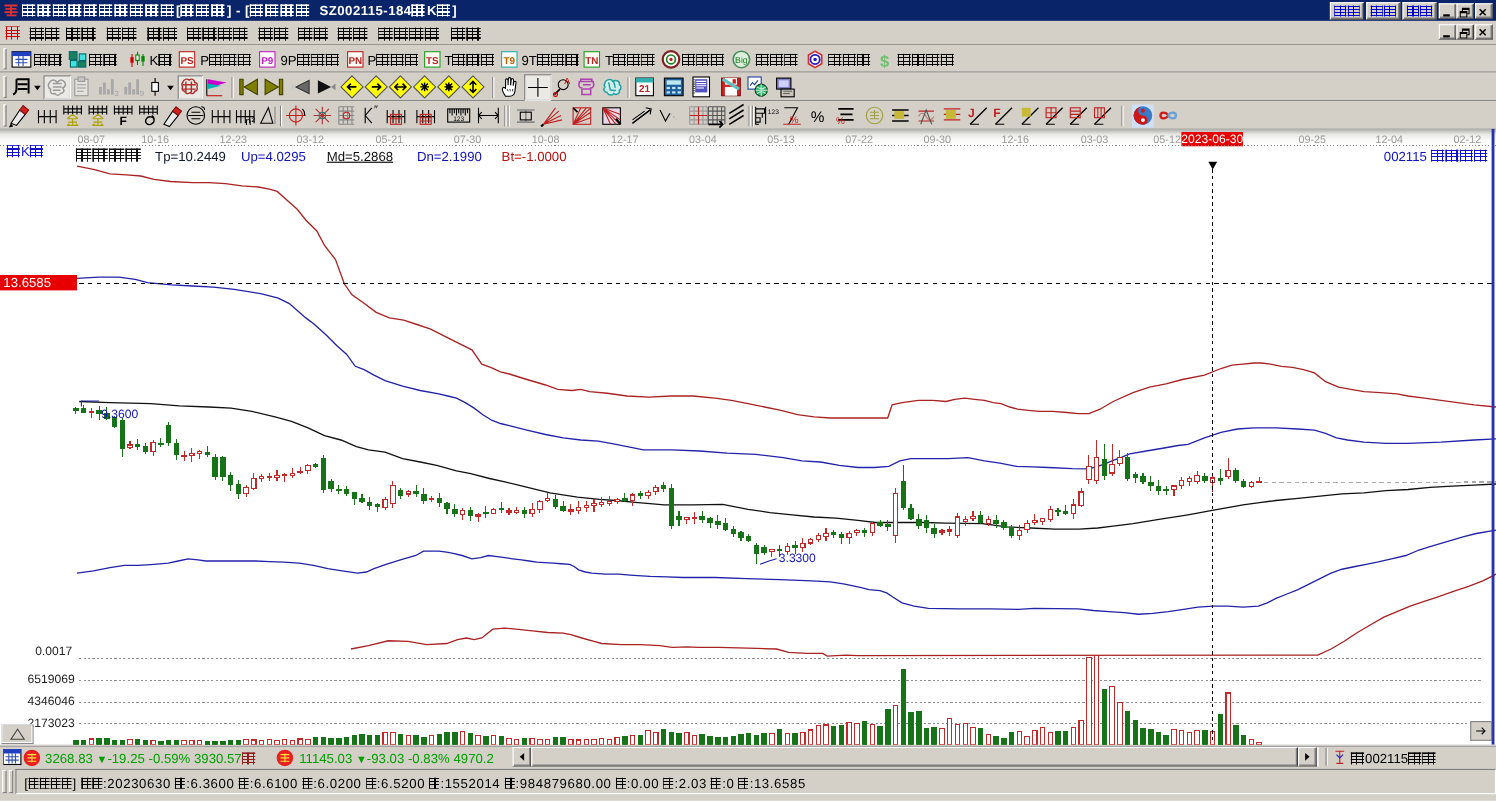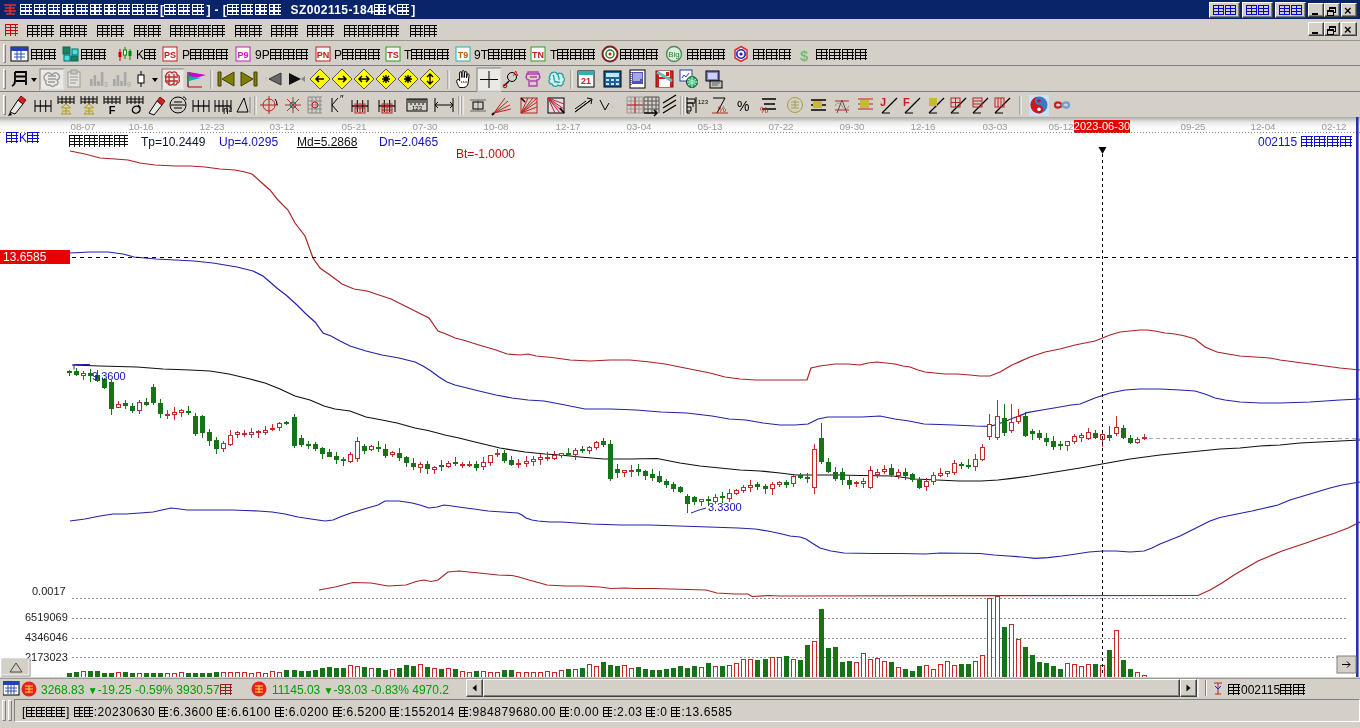--- a/index.html
+++ b/index.html
@@ -950,22 +950,22 @@
       <polygon points="16,663 22,672 10,672" fill="none" stroke="#444"></polygon>
       <rect x="1356" y="117" width="2.6" height="560" fill="#2830b0"></rect>
       <rect x="1337" y="656" width="19" height="17" fill="#d4d0c8" stroke="#808080"></rect>
       <path d="M1342,664.5 h8 m-3,-3 l3,3 l-3,3" fill="none" stroke="#000"></path>
     </svg>
     <div style="position:absolute;left:6px;top:131px;"><span style="color:#1111cc"><i class="z" style="width:12px;height:11px;vertical-align:-1px"></i>K<i class="z" style="width:12px;height:11px;vertical-align:-1px"></i></span></div>
     <div style="position:absolute;left:69px;top:135px;"><span style="color:#111"><i class="z" style="width:14px;height:12px;vertical-align:-1px"></i><i class="z" style="width:14px;height:12px;vertical-align:-1px"></i><i class="z" style="width:14px;height:12px;vertical-align:-1px"></i><i class="z" style="width:14px;height:12px;vertical-align:-1px"></i></span></div>
     <div style="position:absolute;left:141px;top:135px;"><span style="color:#0f172a">Tp=10.2449</span></div>
     <div style="position:absolute;left:219px;top:135px;"><span style="color:#1111bb">Up=4.0295</span></div>
     <div style="position:absolute;left:297px;top:135px;text-decoration:underline;"><span style="color:#111">Md=5.2868</span></div>
-    <div style="position:absolute;left:379px;top:135px;"><span style="color:#1111bb">Dn=2.0465</span></div>
-    <div style="position:absolute;left:456px;top:147px;"><span style="color:#bb1111">Bt=-1.0000</span></div>
+    <div style="position:absolute;left:379px;top:135px;"><span style="color:#1111bb">Dn=2.1990</span></div>
+    <div style="position:absolute;left:456px;top:135px;"><span style="color:#bb1111">Bt=-1.0000</span></div>
     <div style="position:absolute;left:1258px;top:135px;"><span style="color:#1111cc">002115 <i class="z" style="width:12px;height:11px;vertical-align:-1px"></i><i class="z" style="width:12px;height:11px;vertical-align:-1px"></i><i class="z" style="width:12px;height:11px;vertical-align:-1px"></i><i class="z" style="width:12px;height:11px;vertical-align:-1px"></i></span></div>
     <div style="position:absolute;left:0;top:678px;width:1360px;height:19px;background:#d4d0c8;border-top:1px solid #fff"></div>
     <svg style="position:absolute;left:3px;top:681px" width="17" height="15">
       <rect x="0" y="0" width="16" height="14" fill="#fff" stroke="#000"></rect>
       <rect x="0" y="0" width="16" height="4" fill="#2040c0"></rect>
       <path d="M2,7 h12 M2,10 h12 M5,4 v9 M8,4 v9 M11,4 v9" stroke="#3050b0"></path>
     </svg>
     <svg style="position:absolute;left:21px;top:681px" width="16" height="16">
       <circle cx="8" cy="8" r="7.5" fill="#e82020"></circle>
       <path d="M4,5 h8 M4,8 h8 M4,11 h8 M8,4 v8" stroke="#ffe040" fill="none"></path>

